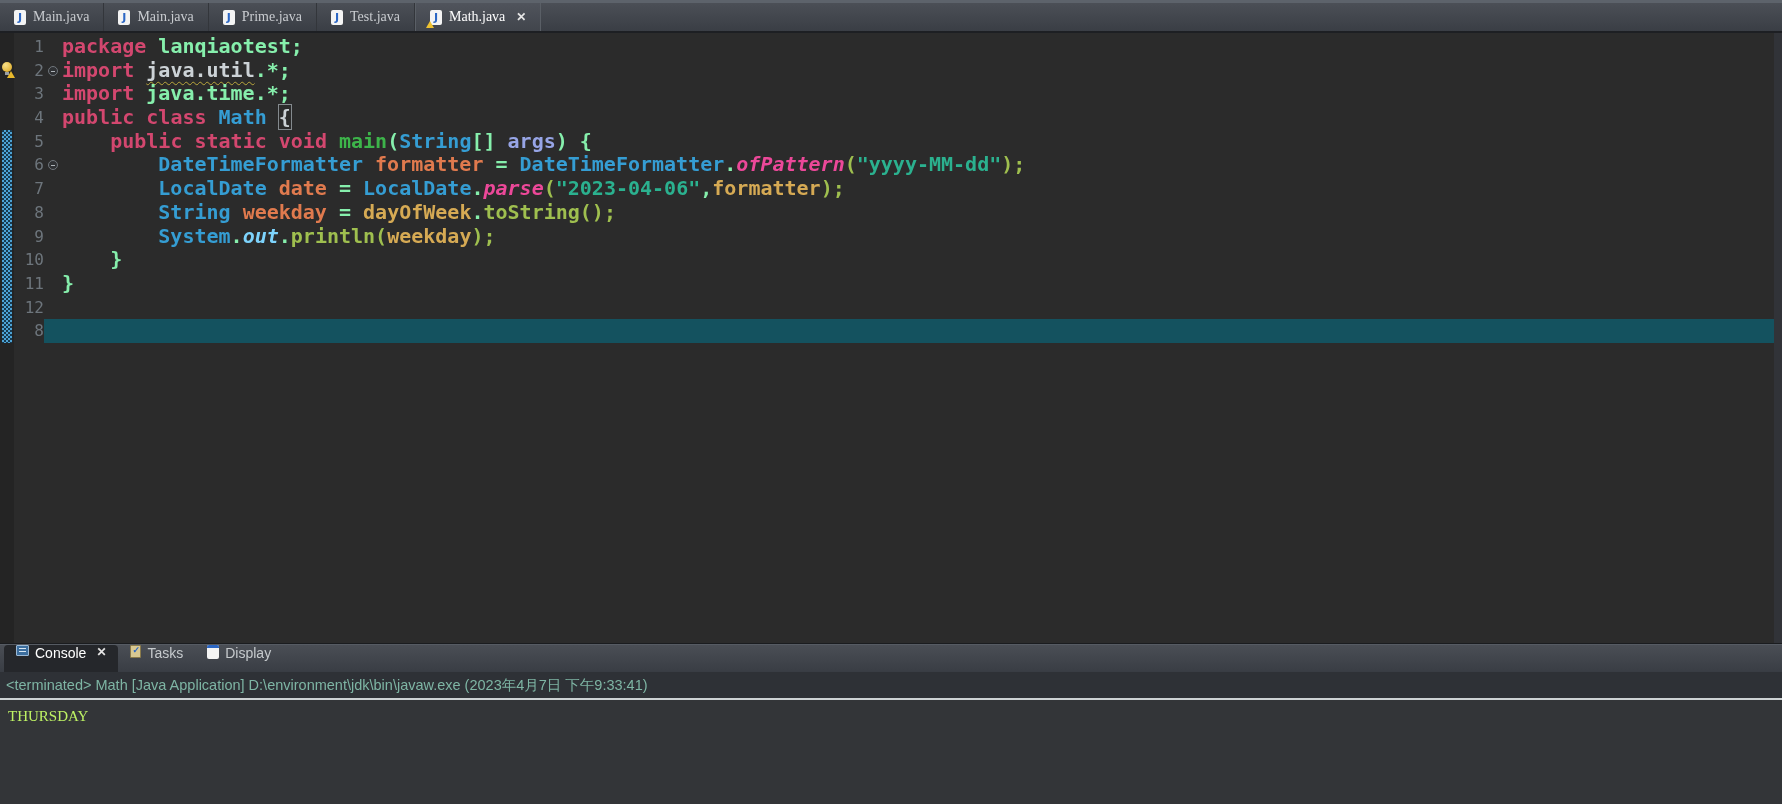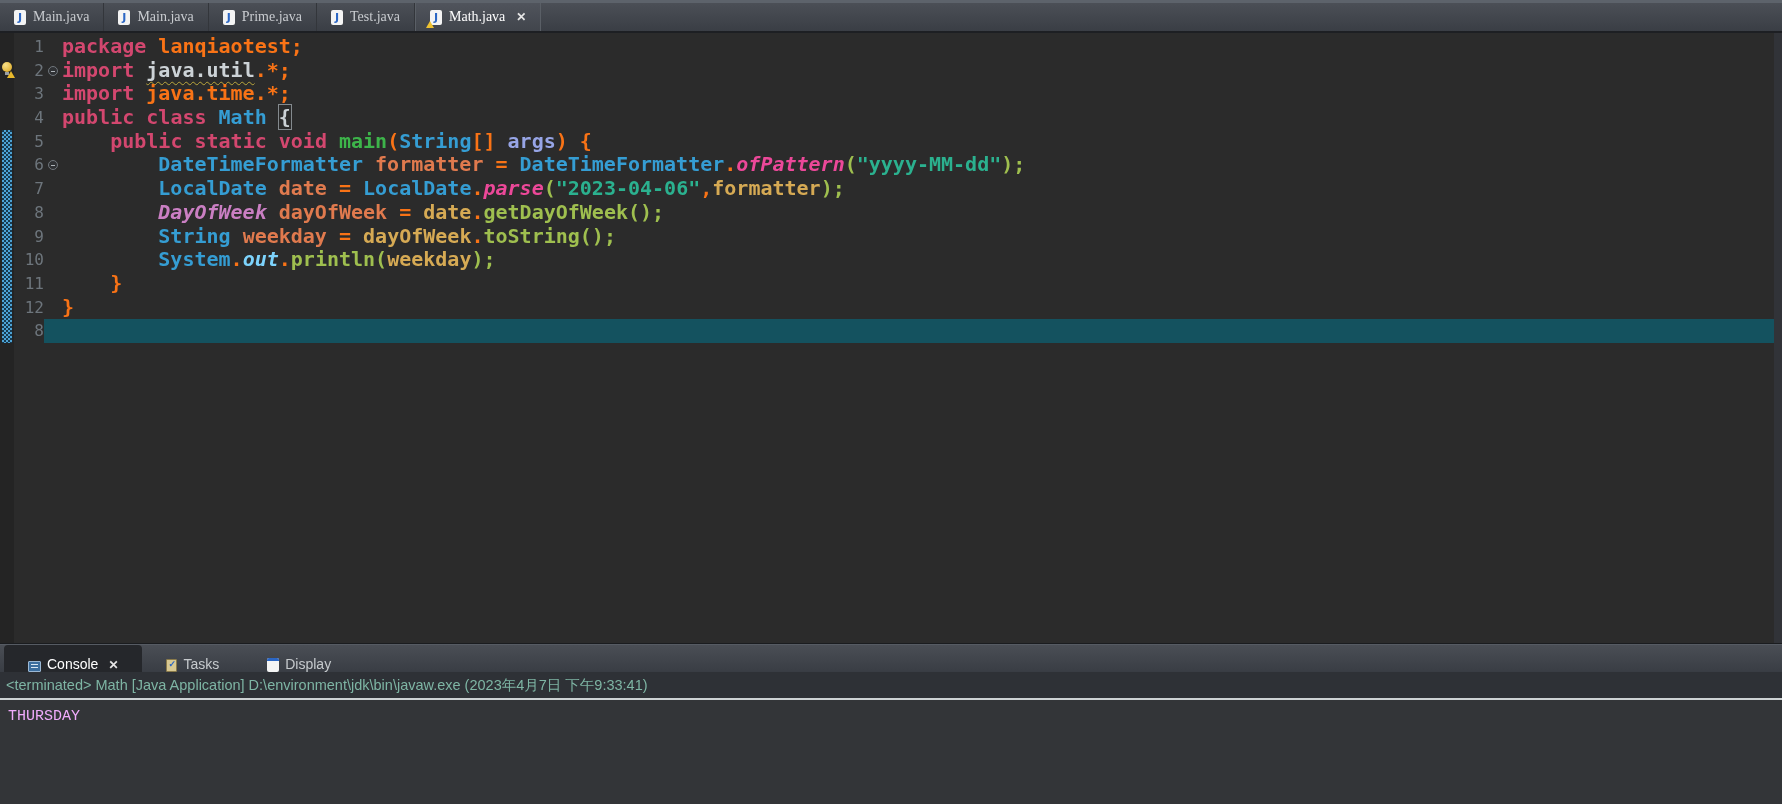--- a/index.html
+++ b/index.html
@@ -49,63 +49,63 @@
           color:#6d757c; font-family:"DejaVu Sans Mono", monospace; font-size:16px; }
   .fold { position:absolute; left:34px; top:7px; width:10px; height:10px; border-radius:50%;
           border:1px solid #70767c; background:#2f3134; }
   .fold::after { content:""; position:absolute; left:2px; top:4px; width:4px; height:1px; background:#aeb4b9; }
 
   .curline { position:absolute; left:44px; right:8px; height:23.7px; background:#14525f; }
 
   .code-lines { position:absolute; left:62px; top:2px; right:8px; }
   .code-row { height:23.7px; line-height:23.7px; white-space:pre;
               font-family:"DejaVu Sans Mono", monospace; font-size:20px; font-weight:700; }
-  .tk-pln  { color:#f97316;text-align:right; }
+  .tk-pln  { color:#86efac;text-align:right; }
   .tk-kw   { color:#d3476f;margin-top:48px; }
   .tk-cls  { color:#359dd3; }
   .tk-mdecl{ color:#3db44a;text-align:center; }
   .tk-minv { color:#9fbf4f; }
   .tk-minvs{ color:#ec4899; font-style:italic; }
   .tk-str  { color:#2bb18f; }
   .tk-vdecl{ color:#e07a4e; }
   .tk-vref { color:#d6aa54; }
   .tk-param{ color:#97a5e6; }
   .tk-enm  { color:#ca7fc3; font-style:italic; }
   .tk-fld  { color:#7dd3fc; font-style:italic; }
   .tk-warn { color:#ccd2d6; text-decoration:underline wavy #bba83c; text-decoration-thickness:1px; text-underline-offset:4px; }
   .tk-match{ color:#ccd2d6; outline:1px solid #848a8e; }
   .vscroll { position:absolute; right:0; top:0; bottom:0; width:8px; background:#313338; }
 
   
   .sash { position:absolute; left:0; top:643px; width:1782px; height:1px; background:#1a1c1f; }
   .ctabbar { position:absolute; left:0; top:644px; width:1782px; height:28px;
              background:linear-gradient(#4a4e55,#393d44); border-top:1px solid #565b63;
              display:flex; align-items:stretch; padding-left:4px; }
-  .ctab { display:flex; align-items:flex-end; gap:6px; padding:0 24px; color:#c6cacd; font-size:14px; }
+  .ctab { display:flex; align-items:flex-start; gap:6px; padding:0 12px; color:#c6cacd; font-size:14px; }
   .ctab.active { background:#25272b; border-radius:4px 4px 0 0; color:#ffffff; }
 
   .ic-console { position:relative; width:13px; height:11px; background:#3c6e9e;
                 border:1px solid #9bb8d4; border-radius:1px; flex:0 0 auto; }
   .ic-console::after { content:""; position:absolute; left:2px; top:2px; width:7px; height:1px;
                        background:#d8e6f2; box-shadow:0 3px 0 #d8e6f2; }
   .ic-tasks { position:relative; width:11px; height:13px; background:#d8c892;
               border:1px solid #8a7a4a; border-radius:1px; flex:0 0 auto; }
   .ic-tasks::after { content:"✓"; position:absolute; left:1px; top:-1px; font-size:9px;
                      font-weight:bold; color:#2b66c4; }
   .ic-display { position:relative; width:12px; height:14px; background:#f4f4f4; border-radius:2px;
                 color:#2b66c4; font-family:"DejaVu Sans", sans-serif; font-size:10px; font-weight:bold;
                 display:flex; align-items:center; justify-content:center; flex:0 0 auto; }
   .ic-display::before { content:""; position:absolute; left:0; top:0; right:0; height:3px;
                         background:#2b66c4; border-radius:2px 2px 0 0; }
 
   .cstatus { position:absolute; left:0; top:672px; width:1782px; height:26px; background:#2e3136;
              color:#7eb5a4; font-size:14.5px; line-height:26px; padding-left:6px; white-space:nowrap; }
   .csep { position:absolute; left:0; top:698px; width:1782px; height:2px; background:#cdd2d4; }
   .cout { position:absolute; left:0; top:700px; width:1782px; height:104px; background:#333538; }
-  .cout pre { padding:8px 0 0 8px; color:#f0abfc; font-family:Liberation Mono, monospace;
+  .cout pre { padding:8px 0 0 8px; color:#bef264; font-family:Liberation Serif, serif;
               font-size:15px; }
 </style>
 </head>
 <body>
 
 <div class="window">
 
   <div class="etabbar">
       <div class="etab">
         <span class="jicon">J</span>
@@ -150,21 +150,20 @@
       </div>
     <div class="curline" style="top: 286.4px;"></div>
     <div class="code-lines">
         <div class="code-row"><span class="tk-kw">package</span><span class="tk-pln"> lanqiaotest;</span></div>
         <div class="code-row"><span class="tk-kw">import</span><span class="tk-pln"> </span><span class="tk-warn">java.util</span><span class="tk-pln">.*;</span></div>
         <div class="code-row"><span class="tk-kw">import</span><span class="tk-pln"> java.time.*;</span></div>
         <div class="code-row"><span class="tk-kw">public</span><span class="tk-pln"> </span><span class="tk-kw">class</span><span class="tk-pln"> </span><span class="tk-cls">Math</span><span class="tk-pln"> </span><span class="tk-match">{</span></div>
         <div class="code-row"><span class="tk-pln">    </span><span class="tk-kw">public</span><span class="tk-pln"> </span><span class="tk-kw">static</span><span class="tk-pln"> </span><span class="tk-kw">void</span><span class="tk-pln"> </span><span class="tk-mdecl">main</span><span class="tk-pln">(</span><span class="tk-cls">String</span><span class="tk-pln">[] </span><span class="tk-param">args</span><span class="tk-pln">) {</span></div>
         <div class="code-row"><span class="tk-pln">        </span><span class="tk-cls">DateTimeFormatter</span><span class="tk-pln"> </span><span class="tk-vdecl">formatter</span><span class="tk-pln"> = </span><span class="tk-cls">DateTimeFormatter</span><span class="tk-pln">.</span><span class="tk-minvs">ofPattern</span><span class="tk-minv">(</span><span class="tk-str">"yyyy-MM-dd"</span><span class="tk-minv">);</span></div>
         <div class="code-row"><span class="tk-pln">        </span><span class="tk-cls">LocalDate</span><span class="tk-pln"> </span><span class="tk-vdecl">date</span><span class="tk-pln"> = </span><span class="tk-cls">LocalDate</span><span class="tk-pln">.</span><span class="tk-minvs">parse</span><span class="tk-minv">(</span><span class="tk-str">"2023-04-06"</span><span class="tk-pln">,</span><span class="tk-vref">formatter</span><span class="tk-minv">);</span></div>
-        <div class="code-row"><span class="tk-pln">        </span><span class="tk-enm">DayOfWeek</span><span class="tk-pln"> </span><span class="tk-vdecl">dayOfWeek</span><span class="tk-pln"> = </span><span class="tk-vref">date</span><span class="tk-pln">.</span><span class="tk-minv">getDayOfWeek</span><span class="tk-minv">();</span></div>
         <div class="code-row"><span class="tk-pln">        </span><span class="tk-cls">String</span><span class="tk-pln"> </span><span class="tk-vdecl">weekday</span><span class="tk-pln"> = </span><span class="tk-vref">dayOfWeek</span><span class="tk-pln">.</span><span class="tk-minv">toString</span><span class="tk-minv">();</span></div>
         <div class="code-row"><span class="tk-pln">        </span><span class="tk-cls">System</span><span class="tk-pln">.</span><span class="tk-fld">out</span><span class="tk-pln">.</span><span class="tk-minv">println</span><span class="tk-minv">(</span><span class="tk-vref">weekday</span><span class="tk-minv">);</span></div>
         <div class="code-row"><span class="tk-pln">    }</span></div>
         <div class="code-row"><span class="tk-pln">}</span></div>
       </div>
     <div class="vscroll"></div>
   <div class="bulb" style="top: 28.7px;">
         <i class="glass"></i>
         <i class="base"></i>
         <i class="tri"></i>

